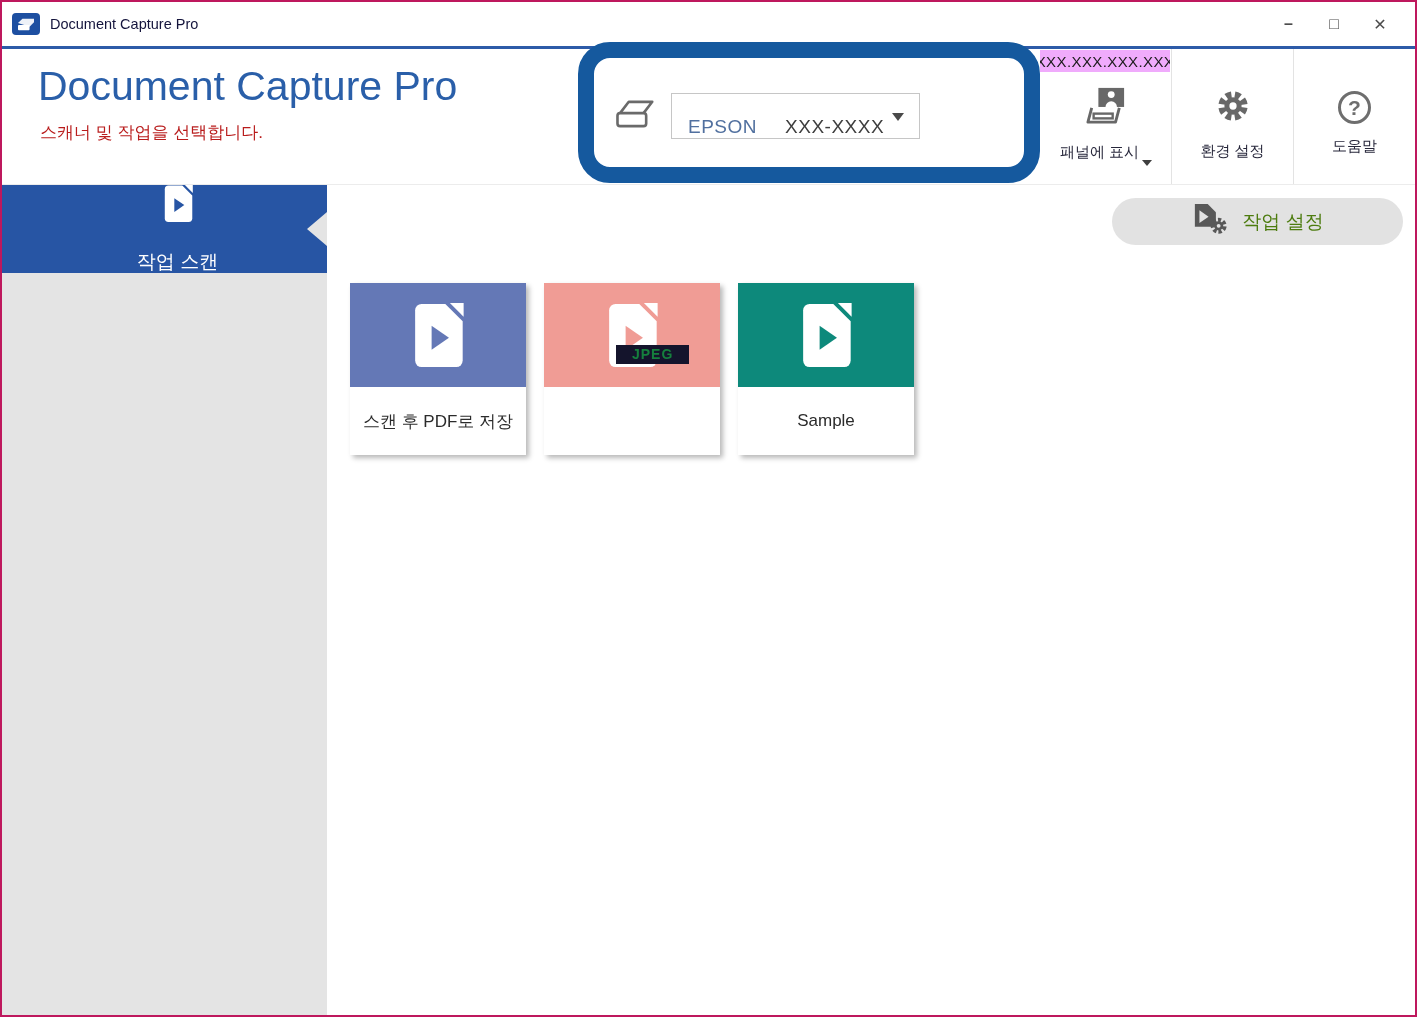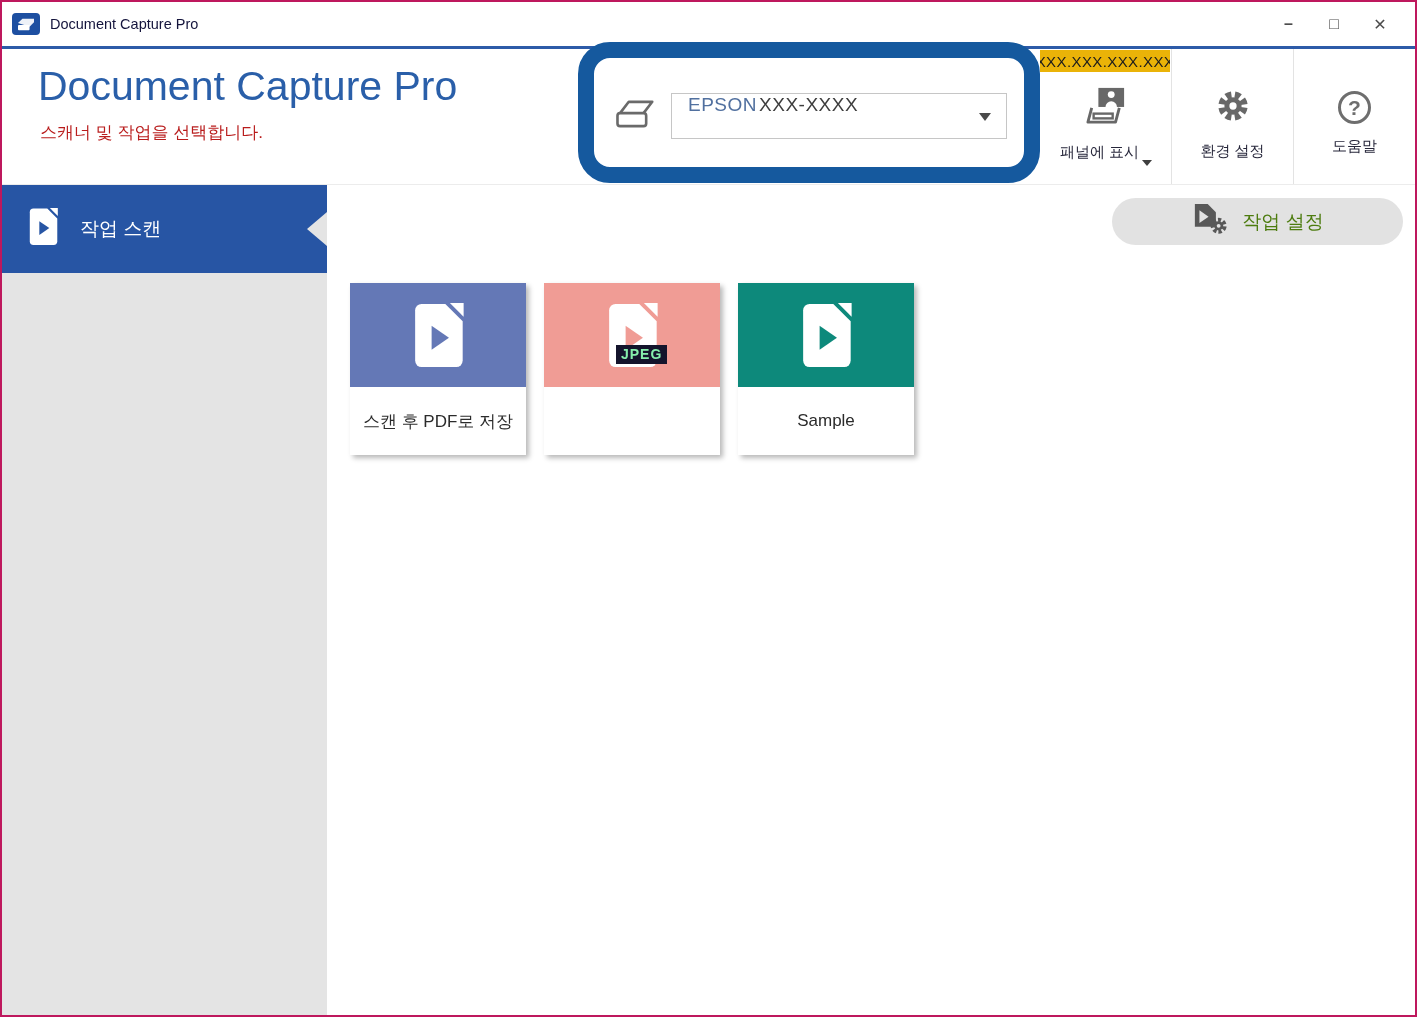--- a/index.html
+++ b/index.html
@@ -18,30 +18,30 @@
   .win-btn.min { font-weight:bold; letter-spacing:-1px; }
   .blue-line { height:3px; background:#2d5ba8; }
 
   
   .header { height:136px; position:relative; border-bottom:1px solid #ececec; background:#fff; }
   .header-title { position:absolute; left:36px; top:14px; font-size:41px; color:#2a5fa9; }
   .header-subtitle { position:absolute; left:38px; top:72px; font-size:17px; color:#b91c1c; }
 
   .scanner-group { position:absolute; left:612px; top:44px; height:46px;
                    display:flex; align-items:center; gap:17px; }
-  .scanner-select { width:336px; height:46px; border:1px solid #c6c6c6; background:#fff;
-                    display:flex; align-items:flex-start; padding:0 16px; gap:2px;
+  .scanner-select { width:249px; height:46px; border:1px solid #c6c6c6; background:#fff;
+                    display:flex; align-items:flex-end; padding:0 16px; gap:28px;
                     font-size:19px; position:relative; letter-spacing:0.5px; }
   .scanner-brand { color:#51709f; }
   .scanner-model { color:#3e3e3e; }
   .select-caret { position:absolute; right:15px; top:19px; width:0; height:0;
                   border-left:6px solid transparent; border-right:6px solid transparent;
                   border-top:8px solid #4a4a4a; }
 
-  .ip-label { position:absolute; left:1038px; top:1px; width:130px; height:22px; background:#eab308;
+  .ip-label { position:absolute; left:1038px; top:1px; width:130px; height:22px; background:#f0abfc;
               font-size:15px; color:#1c1c1c; display:flex; align-items:center; justify-content:center;
               letter-spacing:0.4px; white-space:nowrap; overflow:hidden; }
 
   .toolbar { position:absolute; right:0; top:0; height:100%; display:flex; }
   .toolbar-btn { width:122px; display:flex; flex-direction:column; align-items:center;
                  justify-content:center; gap:13px; padding-top:14px; cursor:default; }
   .toolbar-btn.first { width:130px; }
   .toolbar-btn + .toolbar-btn { border-left:1px solid #e3e3e3; }
   .toolbar-label { font-size:15px; color:#26263a; display:flex; align-items:flex-end; gap:3px; }
   .mini-caret { width:0; height:0; border-left:5px solid transparent; border-right:5px solid transparent;
@@ -50,39 +50,39 @@
                  display:flex; align-items:center; justify-content:center;
                  font-size:21px; font-weight:bold; color:#6e6e6e; }
 
   
   .callout { position:absolute; left:576px; top:40px; width:462px; height:141px;
              border:16px solid #15599e; border-radius:32px; z-index:10; pointer-events:none; }
 
   
   .app-body { display:flex; height:830px; }
   .sidebar { width:325px; background:#e4e4e4; flex:none; }
-  .tab { display:flex; align-items:center; padding-left:26px; gap:22px; font-size:19px; cursor:default; }
+  .tab { display:flex; align-items:center; padding-left:26px; gap:22px; font-size:19px; cursor:default;flex-direction:column; }
   .tab.active { height:88px; background:#2755a4; color:#fff;
                 clip-path: polygon(0 0,100% 0,100% calc(50% - 17px),calc(100% - 20px) 50%,
                                    100% calc(50% + 17px),100% 100%,0 100%); }
   .tab.simple { height:94px; background:#fff; color:#1d1d1d; }
 
   .main { flex:1; position:relative; background:#fff; }
   .job-settings-btn { position:absolute; right:12px; top:13px; width:291px; height:47px;
                       border-radius:24px; background:#e2e2e2; display:flex; align-items:center;
                       justify-content:center; gap:14px; font-size:19px; color:#4d7c0f; cursor:default; }
 
   .tiles { position:absolute; left:23px; top:98px; display:flex; gap:18px; }
   .tile { width:176px; background:#fff; box-shadow:3px 3px 5px rgba(0,0,0,.28); cursor:default; }
   .tile-top { height:104px; background:var(--tile-color,#888); position:relative;
               display:flex; align-items:center; justify-content:center; }
   .tile-top svg { width:52px; height:64px; }
   .doc-accent { fill:var(--tile-color,#888); }
-  .tile-badge { position:absolute; left:72px; top:62px; background:#14142c; color:#86efac;
-                font-size:14px; font-weight:bold; padding:1px 5px 2px; letter-spacing:1px; }
+  .tile-badge { position:absolute; left:72px; top:62px; background:#14142c; color:#15803d;
+                font-size:14px; font-weight:bold; padding:1px 16px 2px; letter-spacing:1px; }
   .tile-label { height:68px; display:flex; align-items:center; justify-content:center;
                 font-size:17px; color:#2b2b2b; text-align:center; }
 </style>
 </head>
 <body>
 
 <div class="window">
 
   <div class="titlebar">
     <div class="app-icon">

